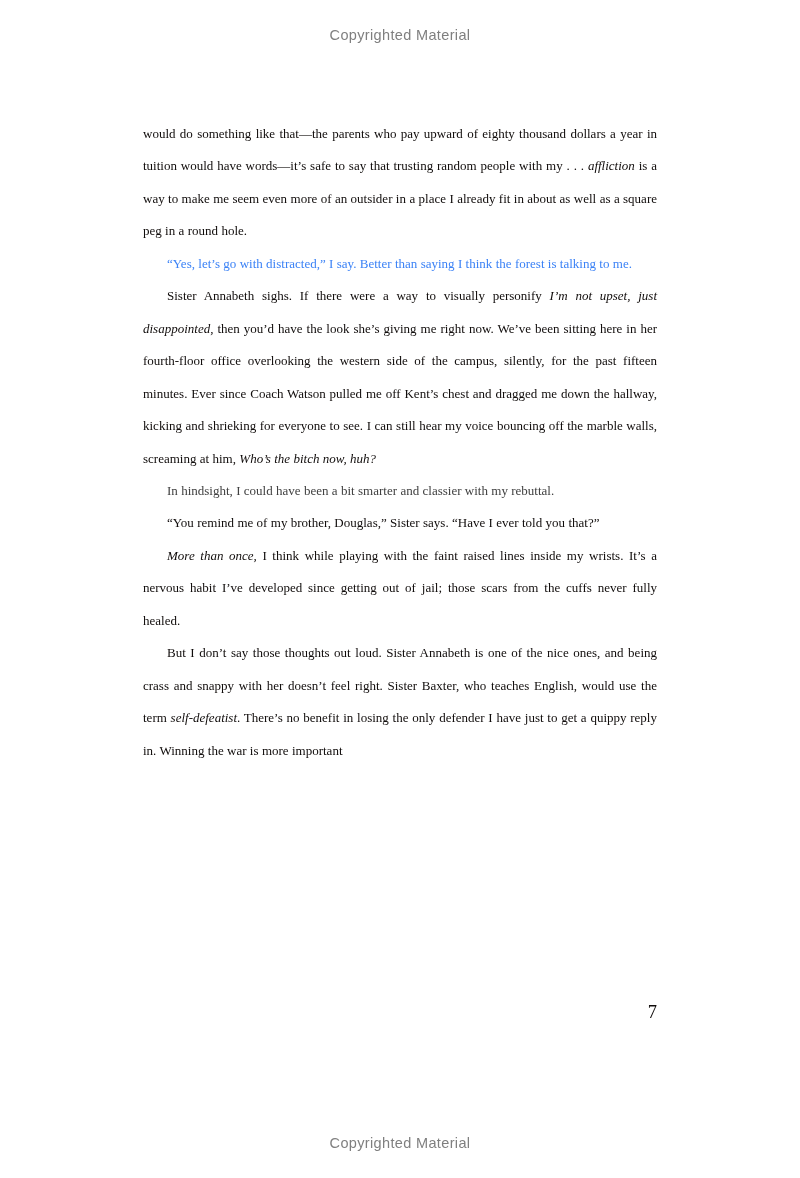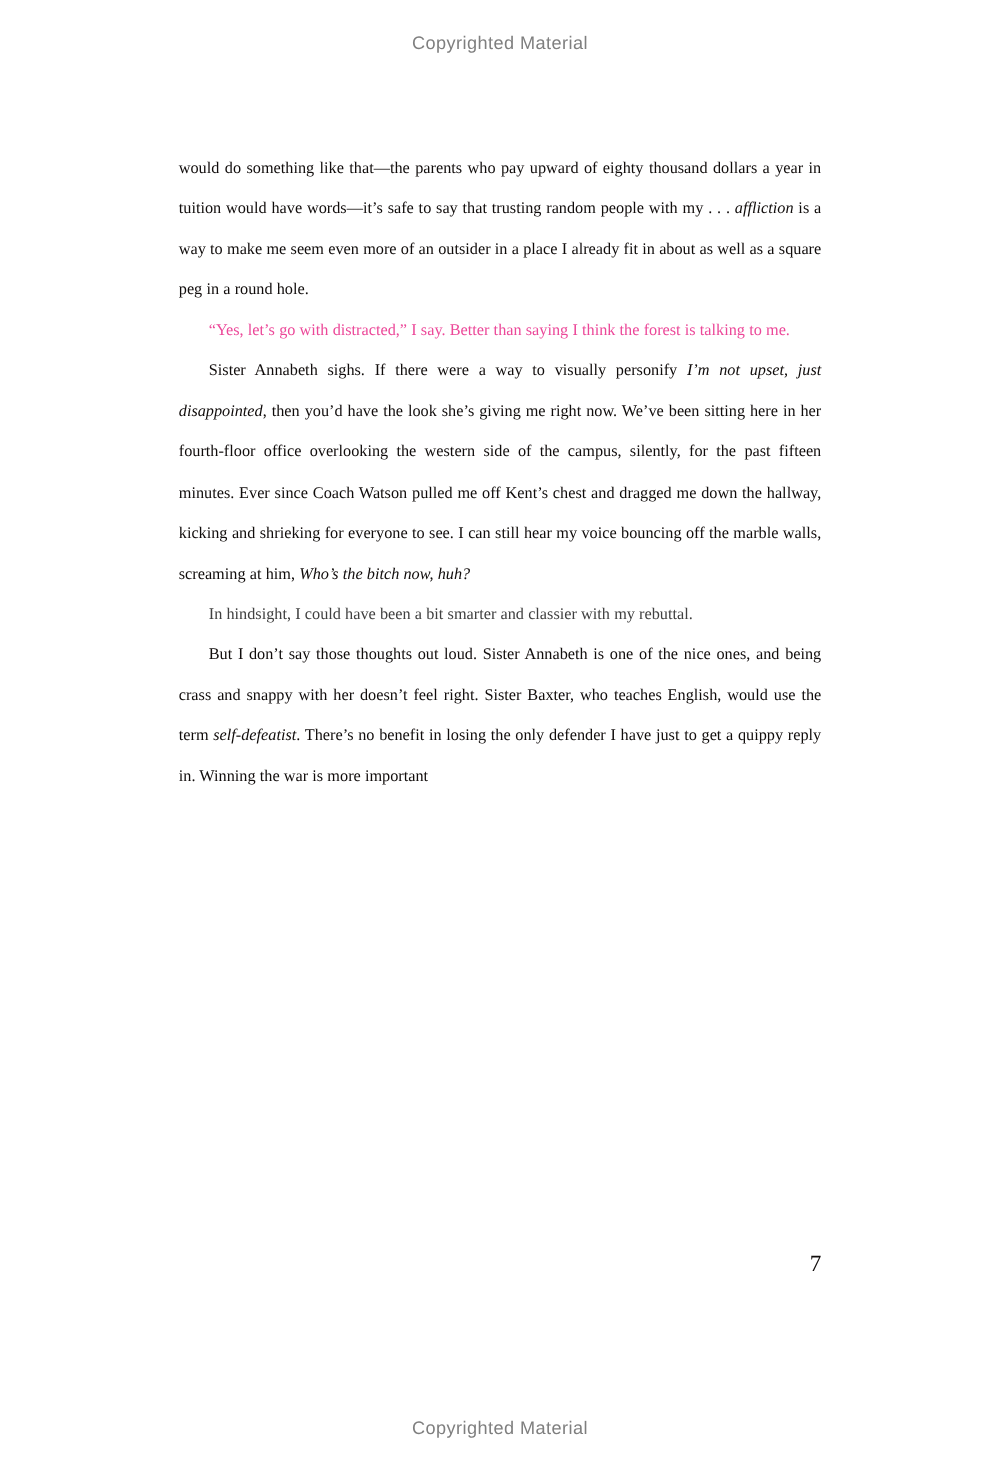--- a/index.html
+++ b/index.html
@@ -93,23 +93,25 @@
 </style>
 </head>
 <body style="background: rgb(255, 255, 255);">
 
 <div class="page">
 
   <div class="watermark watermark-top" style="color: rgb(127, 127, 127);">Copyrighted Material</div>
 
   <div class="textblock">
       <p class="cont" style="color: rgb(16, 12, 11);"><span>would do something like that—the parents who pay upward of eighty thousand dollars a year in tuition would have words—it’s safe to say that trusting random people with my . . . </span><em>affliction</em><span> is a way to make me seem even more of an outsider in a place I already fit in about as well as a square peg in a round hole.</span></p>
-      <p class="indent" style="color: #ec4899;"><span>“Yes, let’s go with distracted,” I say. Better than saying I think the forest is talking to me.</span></p>
+      <p class="indent" style="color: #3b82f6;"><span>“Yes, let’s go with distracted,” I say. Better than saying I think the forest is talking to me.</span></p>
       <p class="indent" style="color: rgb(16, 12, 11);"><span>Sister Annabeth sighs. If there were a way to visually personify </span><em>I’m not upset, just disappointed</em><span>, then you’d have the look she’s giving me right now. We’ve been sitting here in her fourth-floor office overlooking the western side of the campus, silently, for the past fifteen minutes. Ever since Coach Watson pulled me off Kent’s chest and dragged me down the hallway, kicking and shrieking for everyone to see. I can still hear my voice bouncing off the marble walls, screaming at him, </span><em>Who’s the bitch now, huh?</em></p>
       <p class="indent" style="color: #404040;"><span>In hindsight, I could have been a bit smarter and classier with my rebuttal.</span></p>
+      <p class="indent" style="color: rgb(16, 12, 11);"><span>“You remind me of my brother, Douglas,” Sister says. “Have I ever told you that?”</span></p>
+      <p class="indent" style="color: rgb(16, 12, 11);"><em>More than once,</em><span> I think while playing with the faint raised lines inside my wrists. It’s a nervous habit I’ve developed since getting out of jail; those scars from the cuffs never fully healed.</span></p>
       <p class="indent" style="color: rgb(16, 12, 11);"><span>But I don’t say those thoughts out loud. Sister Annabeth is one of the nice ones, and being crass and snappy with her doesn’t feel right. Sister Baxter, who teaches English, would use the term </span><em>self-defeatist</em><span>. There’s no benefit in losing the only defender I have just to get a quippy reply in. Winning the war is more important</span></p>
     </div>
 
   <div class="folio" style="color: rgb(16, 12, 11);">7</div>
 
   <div class="watermark watermark-bottom" style="color: rgb(127, 127, 127);">Copyrighted Material</div>
 
 </div>
 
 </body></html>

